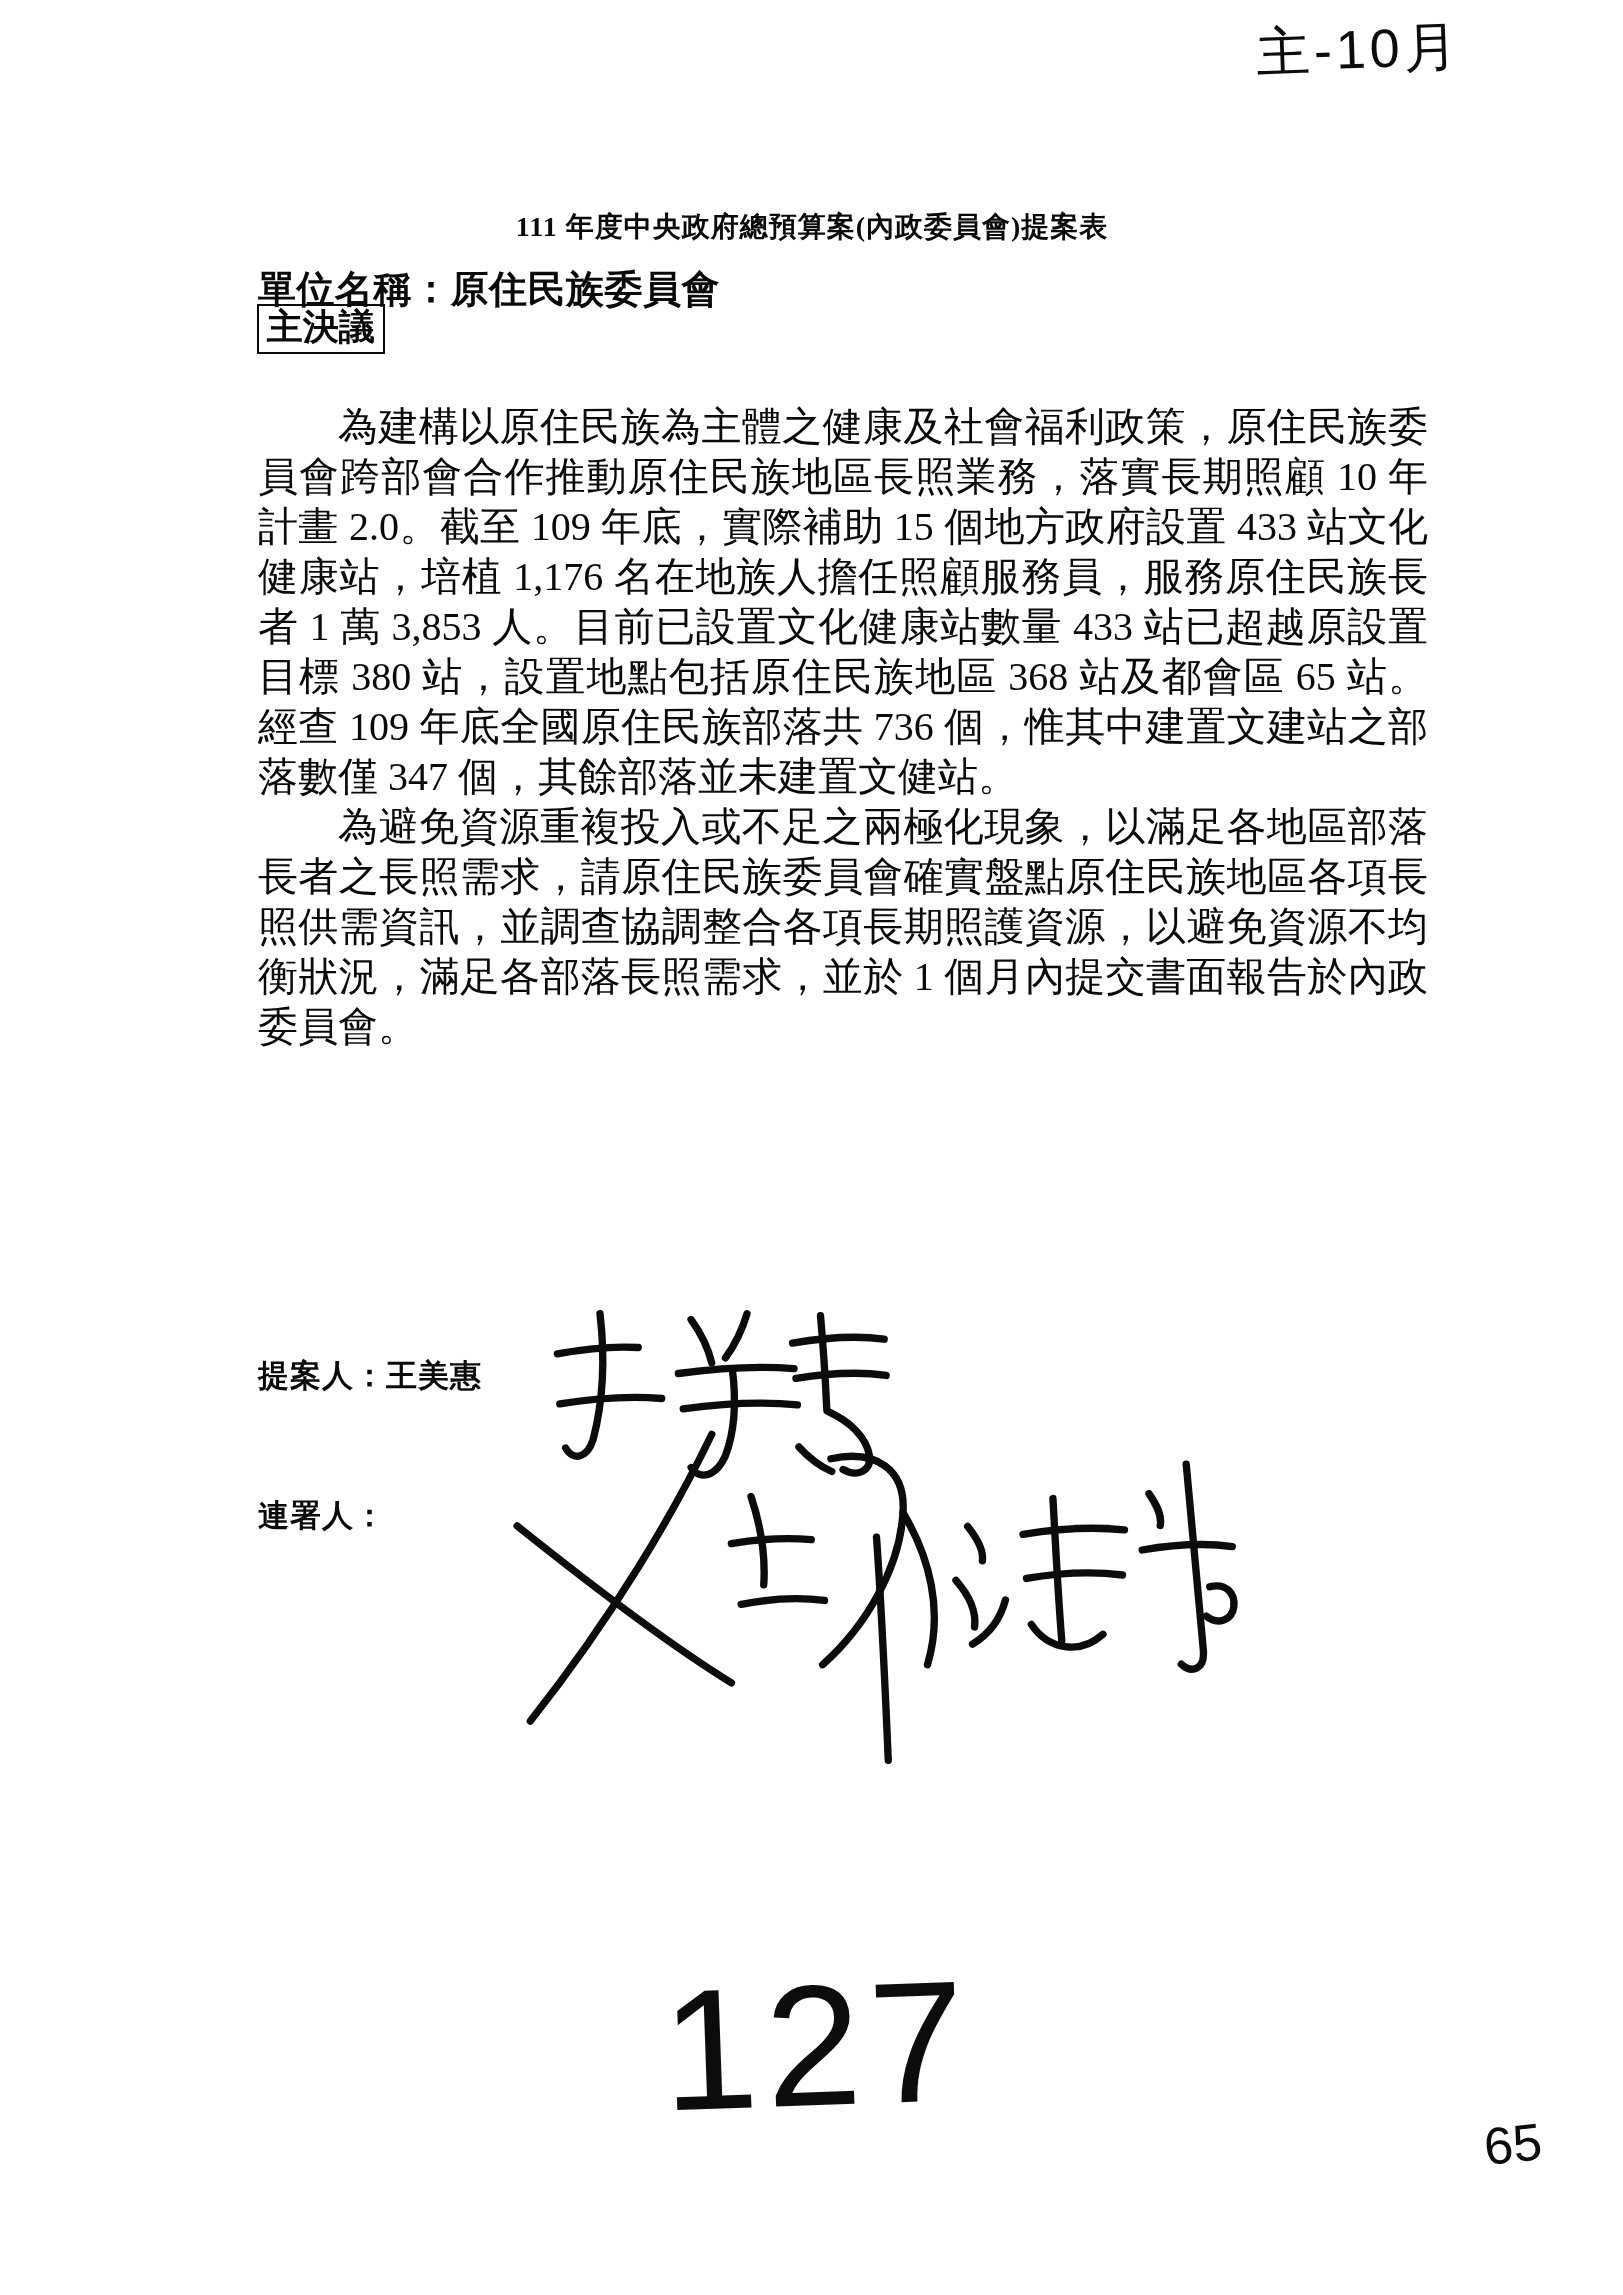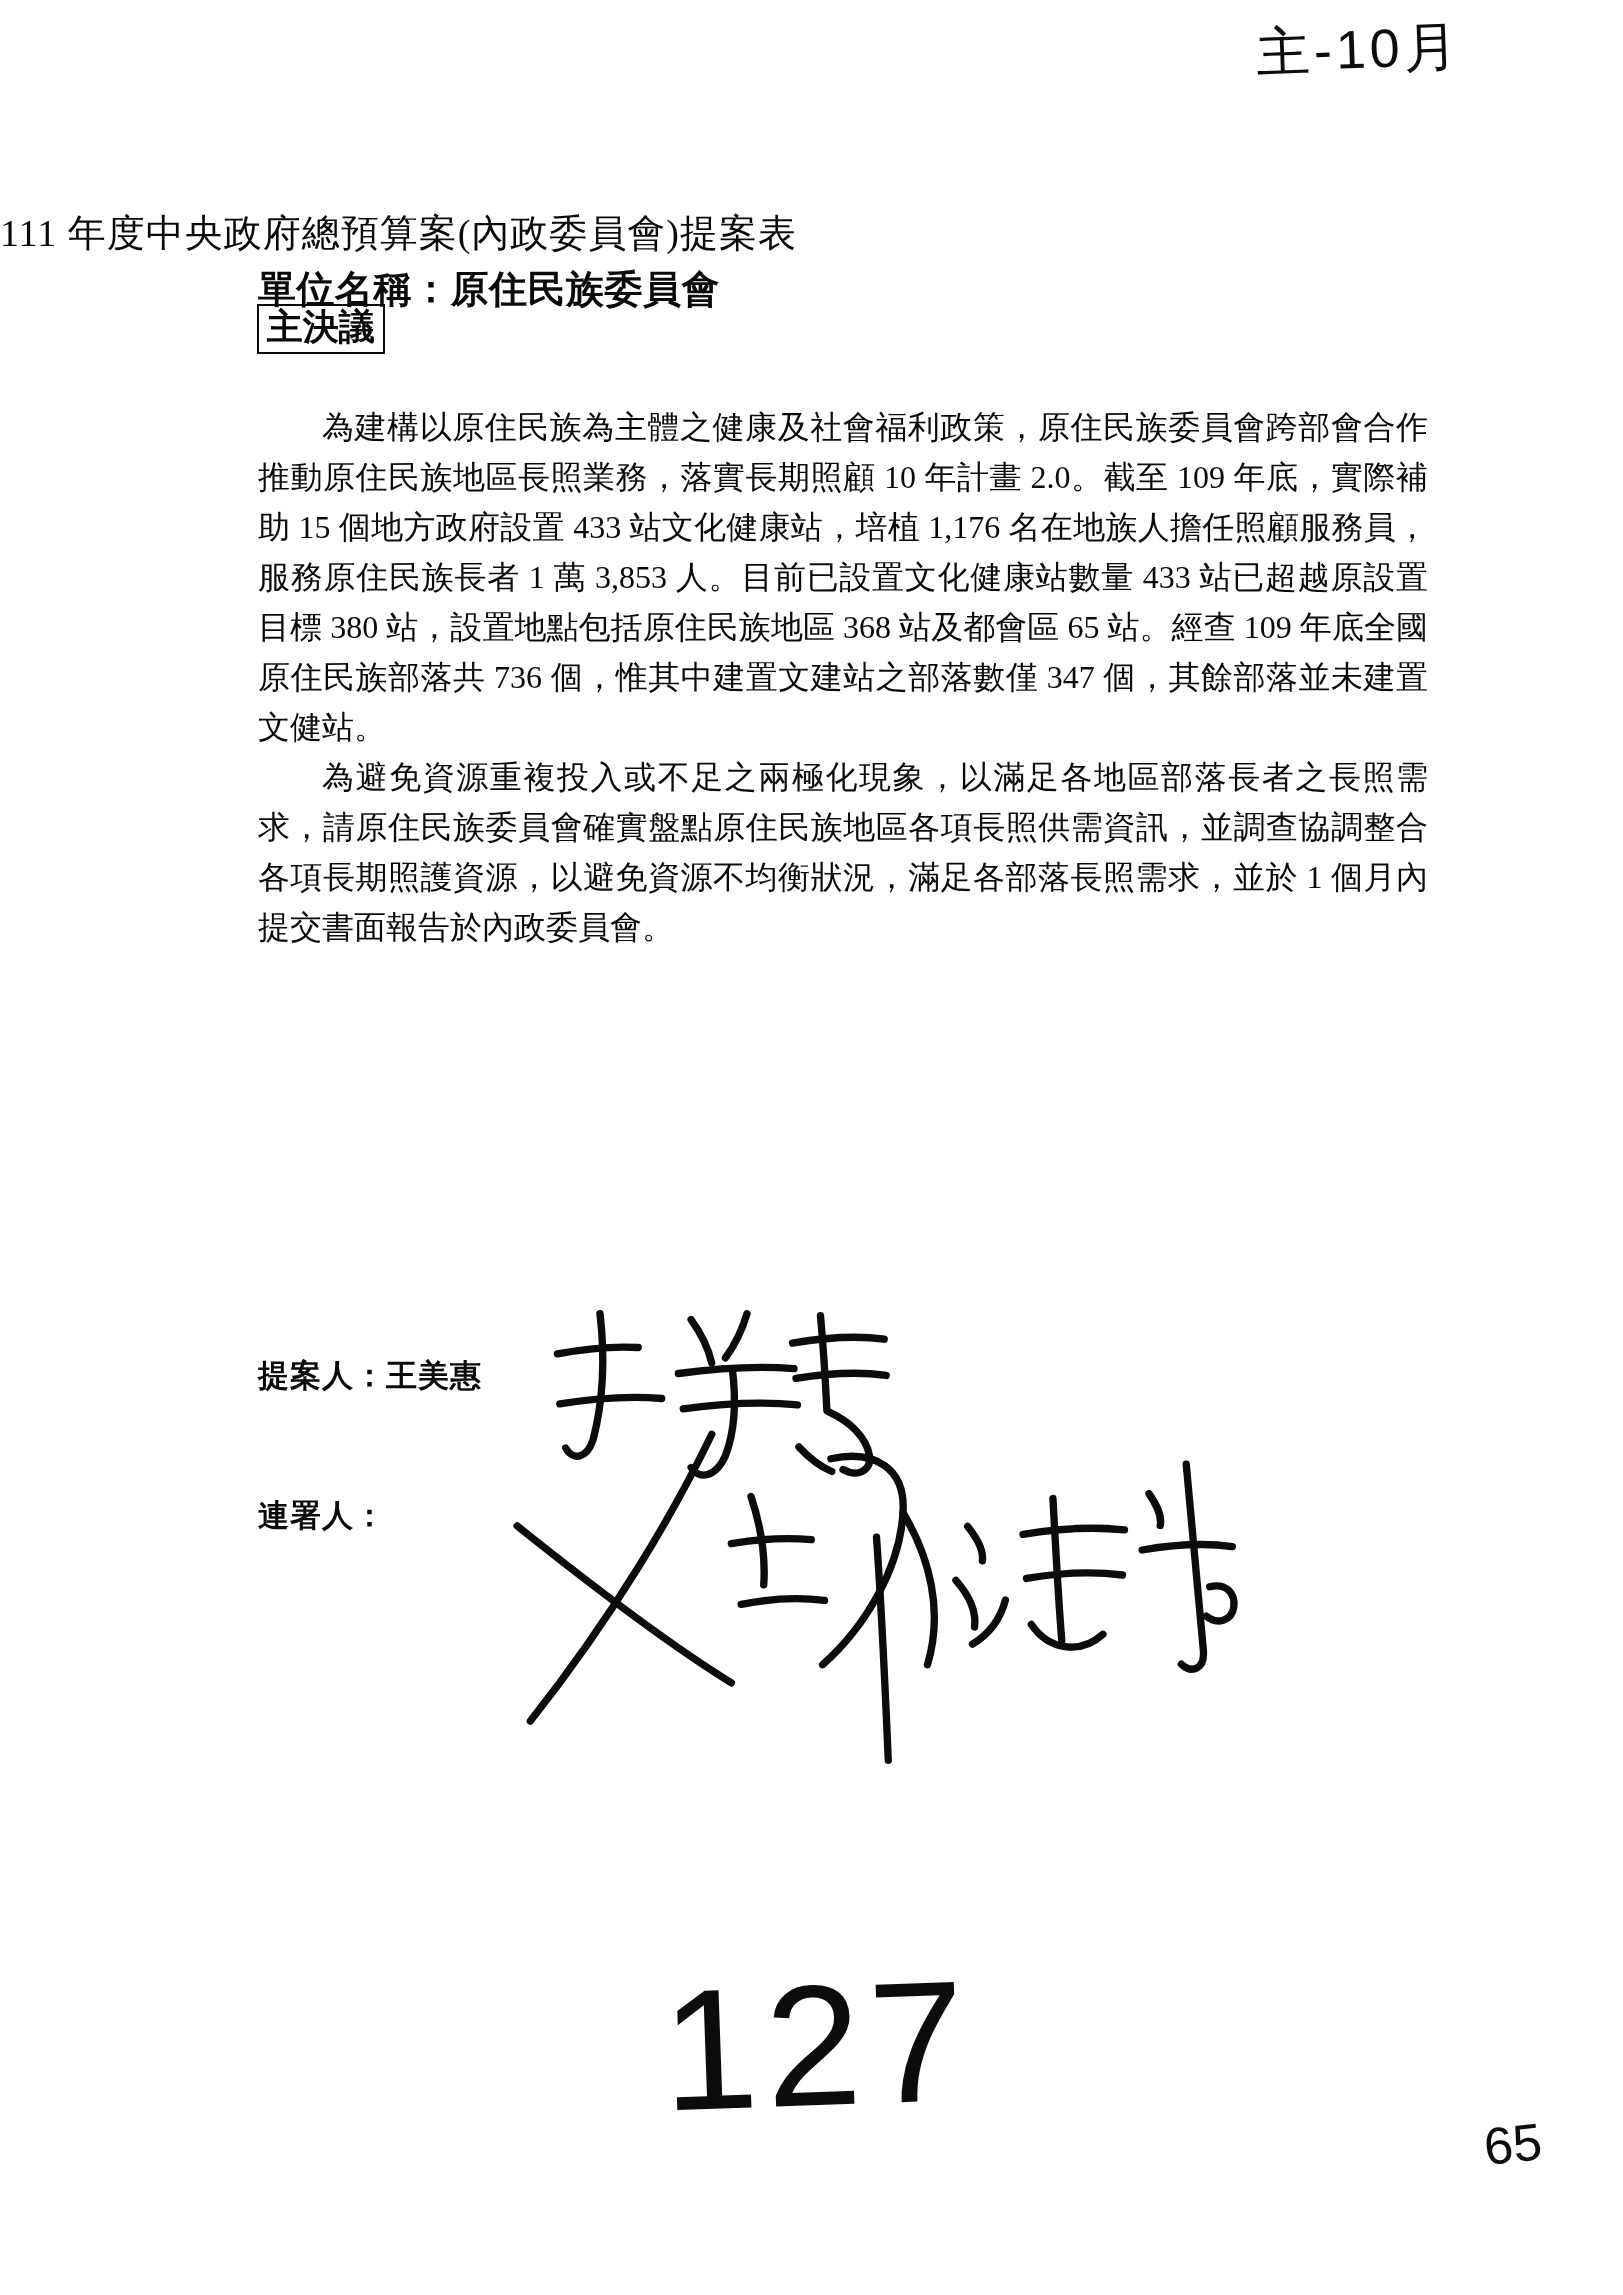--- a/index.html
+++ b/index.html
@@ -43,23 +43,23 @@
     font-size: 52px;
     transform: rotate(-6deg);
   }
   
   .doc-title {
     position: absolute;
     top: 208px;
     left: 0;
     width: 100%;
     margin: 0;
-    text-align: left;
-    font-size: 38px;
-    font-weight: 400;
+    text-align: center;
+    font-size: 28px;
+    font-weight: 700;
     letter-spacing: 1px;
   }
   .unit-line {
     position: absolute;
     left: 258px;
     top: 264px;
     font-size: 38px;
     font-weight: 600;
     letter-spacing: 0.5px;
   }
@@ -71,21 +71,21 @@
     font-weight: 600;
     border: 2.5px solid #0a0a0a;
     padding: 2px 7.8px 4.9px 7.8px;
     line-height: 1.1;
   }
   .body-text {
     position: absolute;
     left: 258px;
     top: 402px;
     width: 1170px;
-    font-size: 32px;
+    font-size: 40px;
     line-height: 50px;
     text-align: justify;
   }
   .body-text p {
     margin: 0;
     text-indent: 2em;
   }
   .signer-label {
     position: absolute;
     font-size: 31px;

